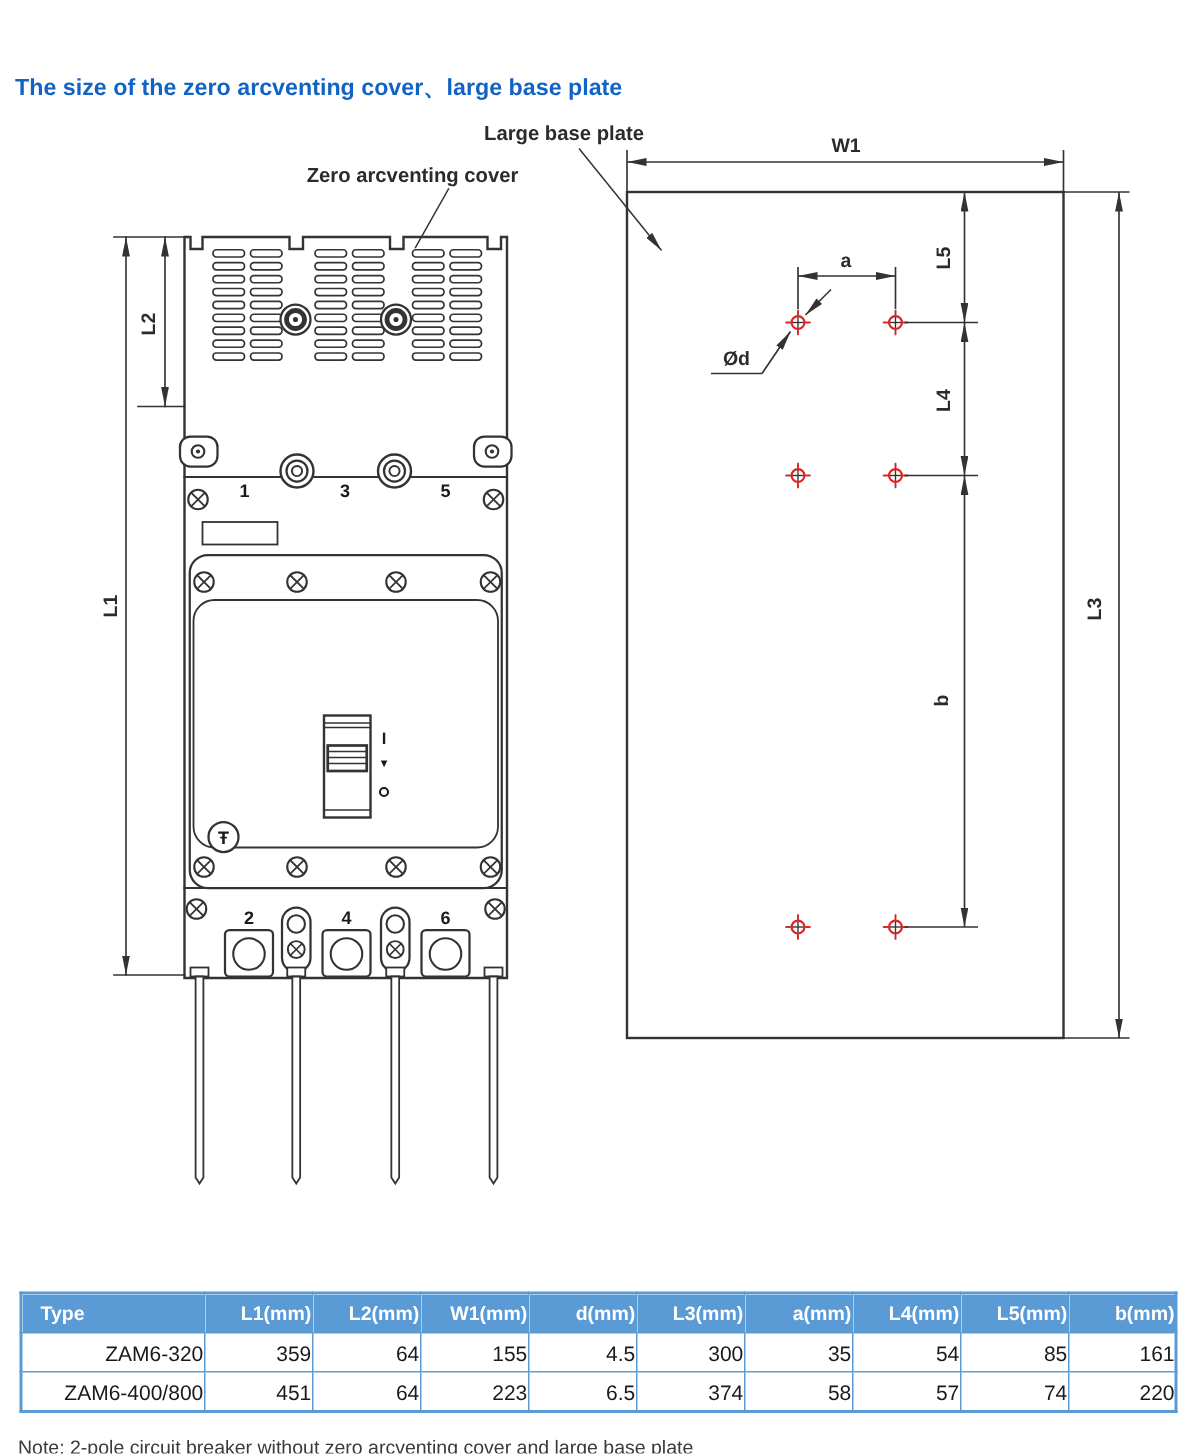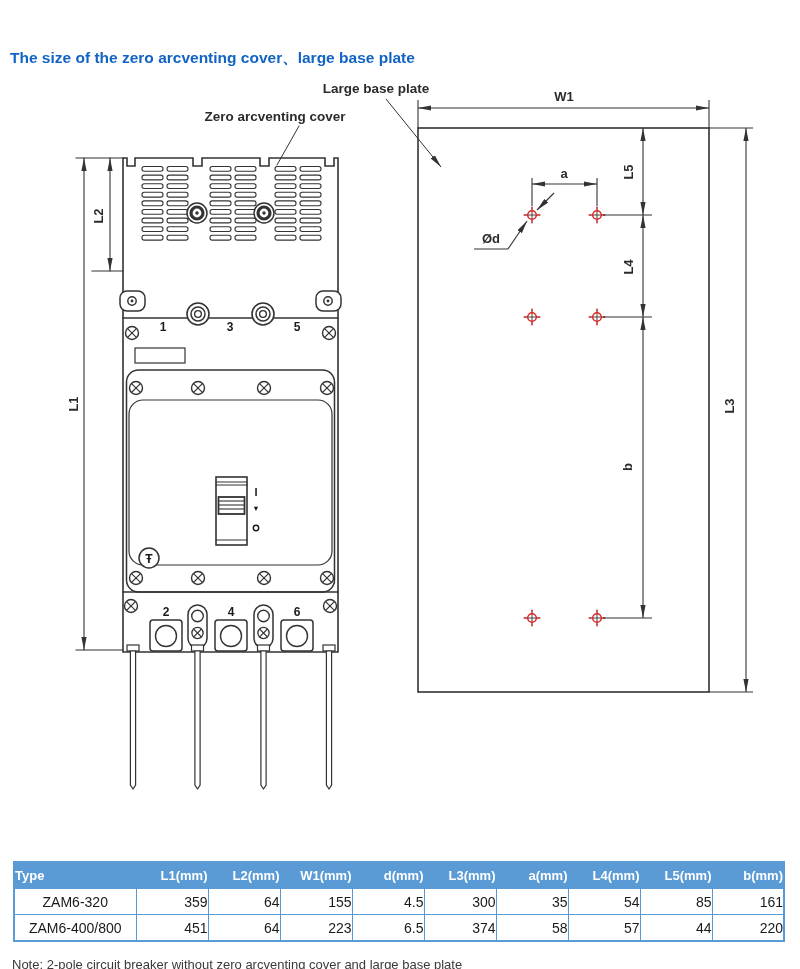--- a/index.html
+++ b/index.html
@@ -5,23 +5,23 @@
   html,body{margin:0;padding:0;background:#fff;}
   body{width:800px;height:969px;position:relative;font-family:"Liberation Sans",sans-serif;}
   .title{position:absolute;left:10px;top:6px;font-size:15.5px;font-weight:700;color:#1264c4;margin-top:42px;}
   #drawing{position:absolute;left:0;top:0;}
   .dim-label{font-size:13px;font-weight:600;fill:#2b2b2b;}
   .callout{font-size:13.5px;font-weight:600;fill:#2b2b2b;}
   .termnum{font-size:12px;font-weight:700;fill:#1a1a1a;}
   .spec-table{position:absolute;left:13px;top:861px;width:772px;border-collapse:collapse;table-layout:fixed;font-size:14px;color:#1a1a1a;}
   .spec-table th,.spec-table td{border:1px solid #5b9bd5;text-align:right;padding:0;height:25px;overflow:hidden;white-space:nowrap;}
   .spec-table thead th{background:#5b9bd5;color:#fff;font-weight:700;font-size:13px;}
-  .spec-table thead th:first-child{text-align:left;padding-left:0;}
+  .spec-table thead th:first-child{text-align:left;padding-left:12px;}
   .spec-table tbody td{height:25px;font-weight:500;background:#fff;}
-  .spec-table tbody td:first-child{text-align:center;padding-left:0;}
+  .spec-table tbody td:first-child{text-align:right;padding-left:0;}
   .spec-table{border:2px solid #5b9bd5;}
   .note{position:absolute;left:12px;top:957px;font-size:13px;color:#3a3a3a;}
 </style>
 </head>
 <body>
 
 <div class="title">The size of the zero arcventing cover、large base plate</div>
 
 <svg id="drawing" width="800" height="845" viewBox="0 0 800 845">
   <defs>
@@ -325,19 +325,19 @@
     </tr>
     <tr>
       <td>ZAM6-400/800</td>
       <td>451</td>
       <td>64</td>
       <td>223</td>
       <td>6.5</td>
       <td>374</td>
       <td>58</td>
       <td>57</td>
-      <td>44</td>
+      <td>74</td>
       <td>220</td>
     </tr>
   </tbody>
 </table>
 
 <div class="note">Note: 2-pole circuit breaker without zero arcventing cover and large base plate</div>
 
 </body></html>

